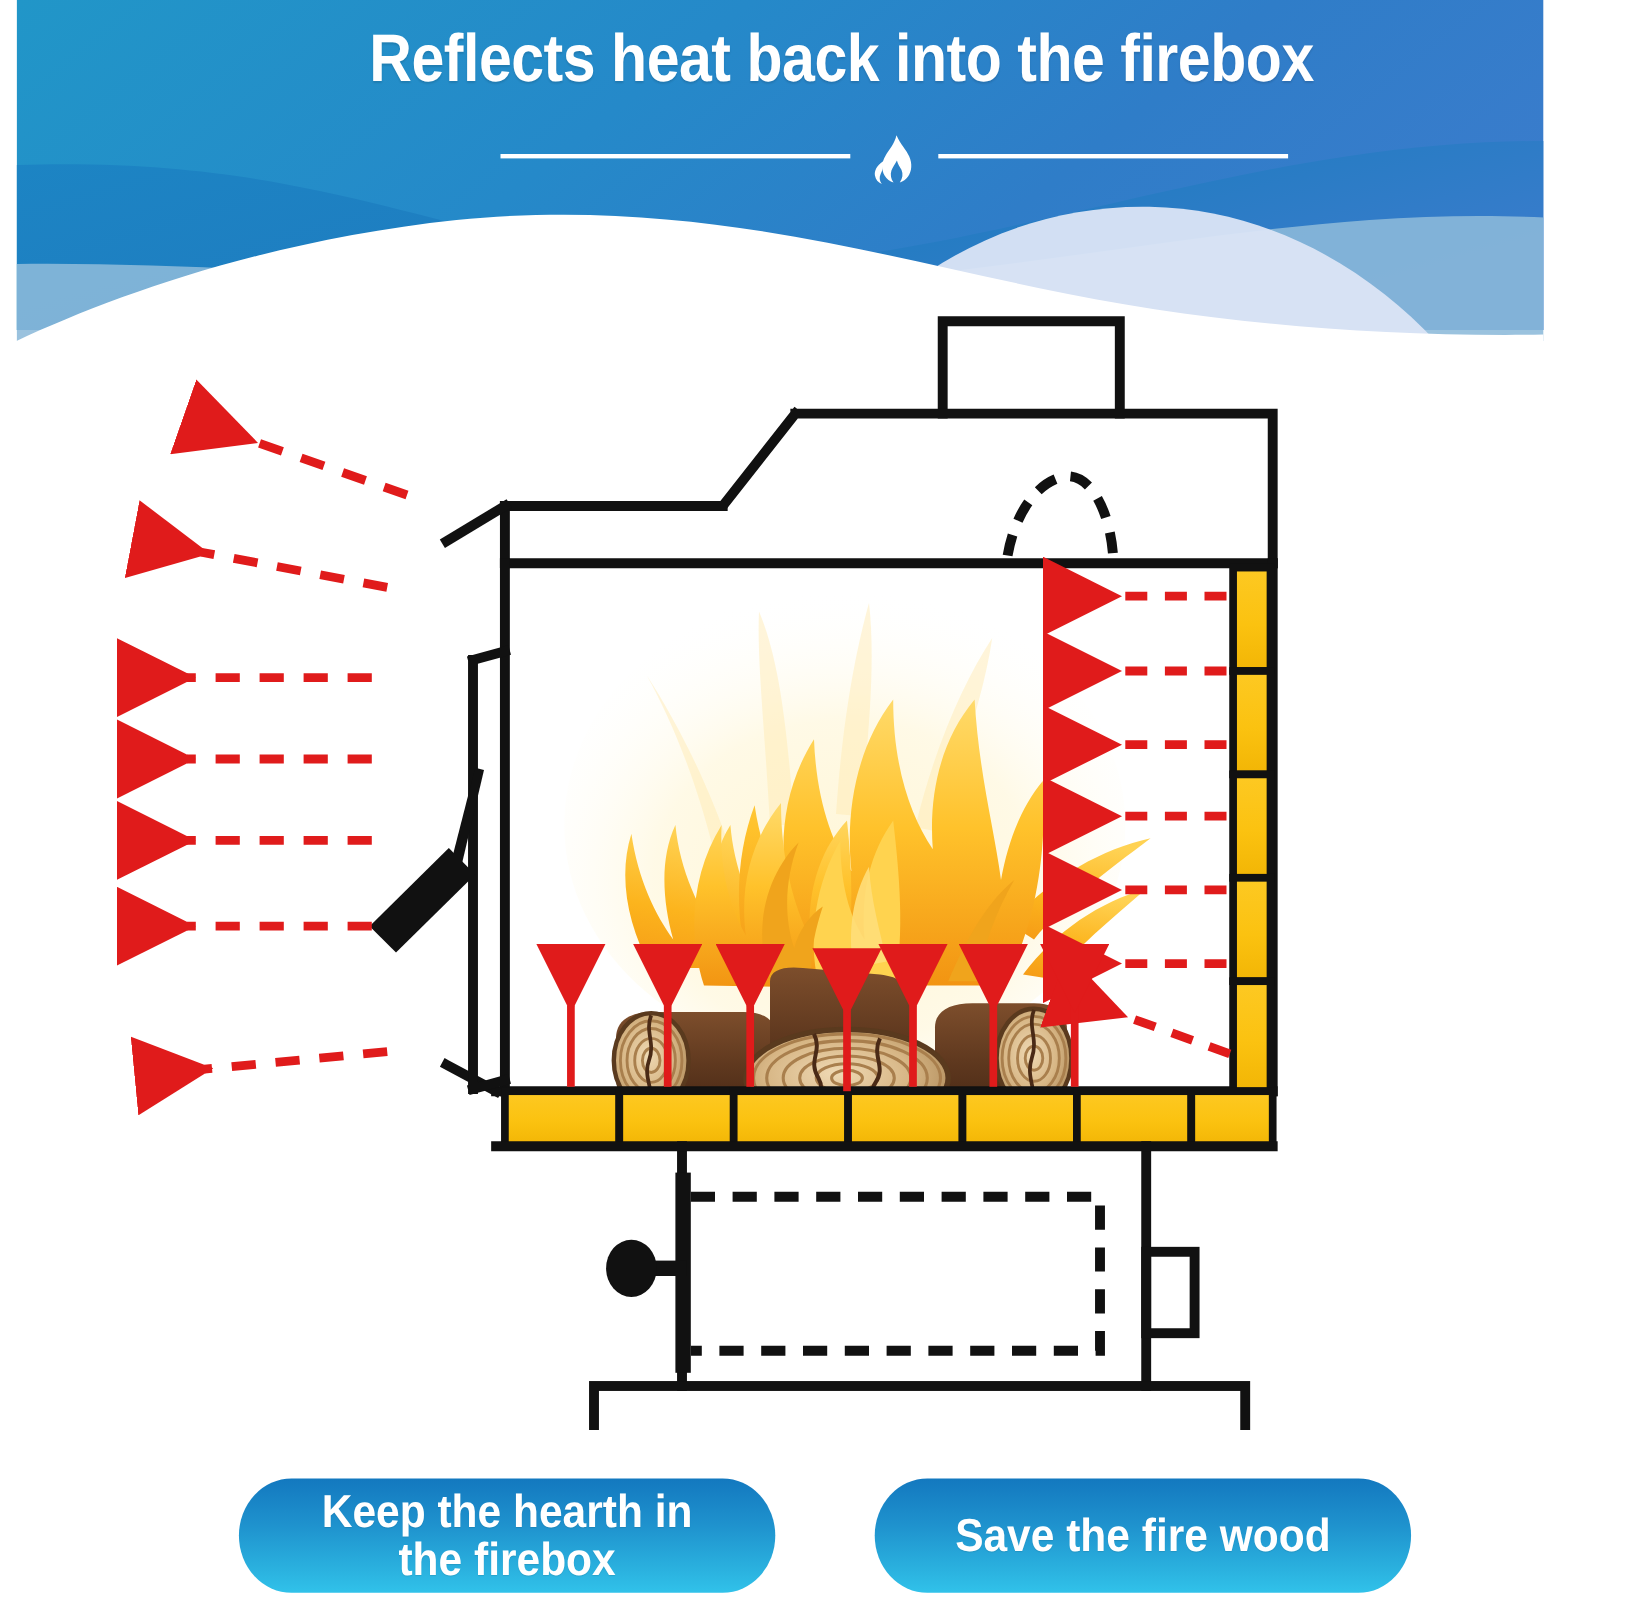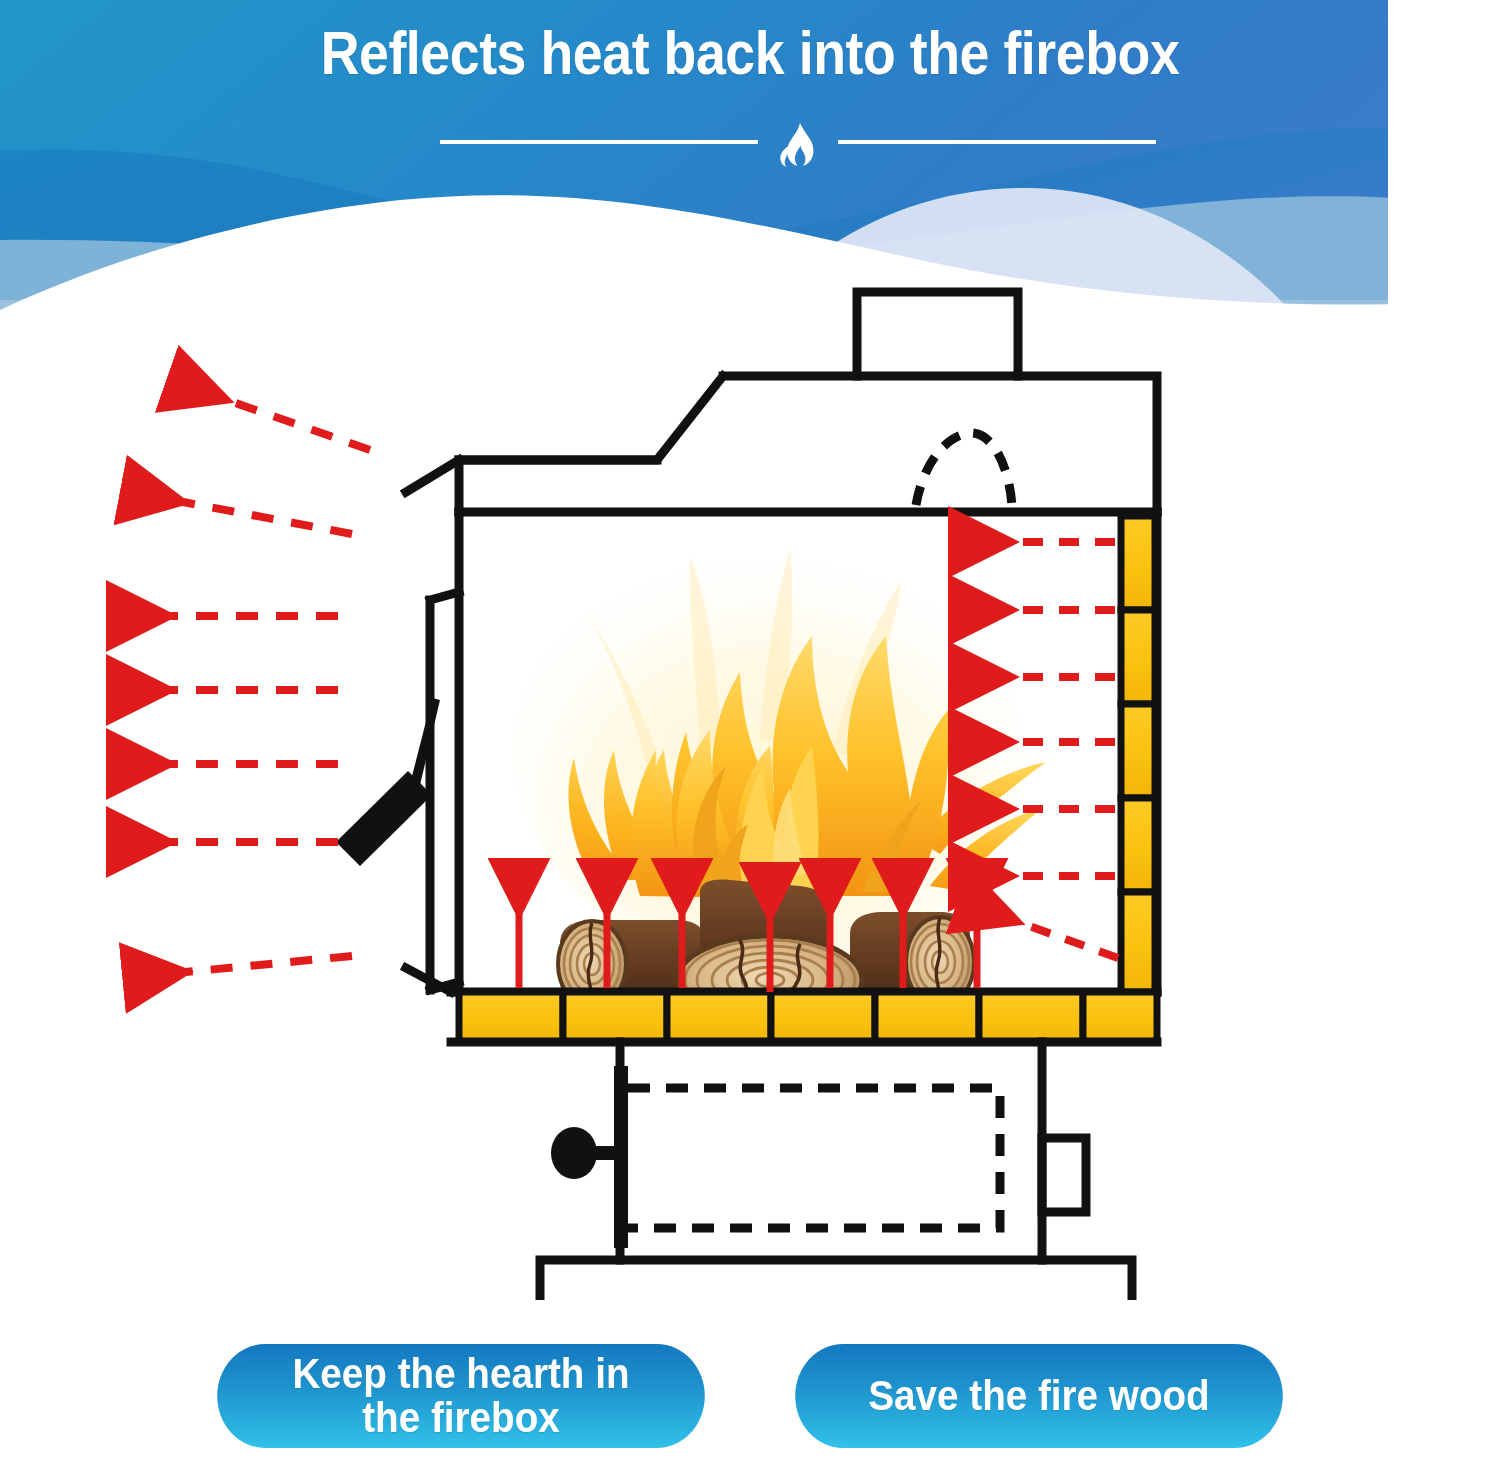--- a/index.html
+++ b/index.html
@@ -11,21 +11,21 @@
     width: 1500px;
     height: 1462px;
     position: relative;
     overflow: hidden;
     font-family: "Liberation Sans", sans-serif;
   }
 
   
   #header-banner {
     position: absolute;
-    left: 0; top: 0;
+    left: 15px; top: 0;
     width: 1388px;
     height: 310px;
     overflow: hidden;
   }
   #header-banner svg { display: block; }
 
   #header-title {
     position: absolute;
     left: 0; top: 18px;
     width: 1500px;

